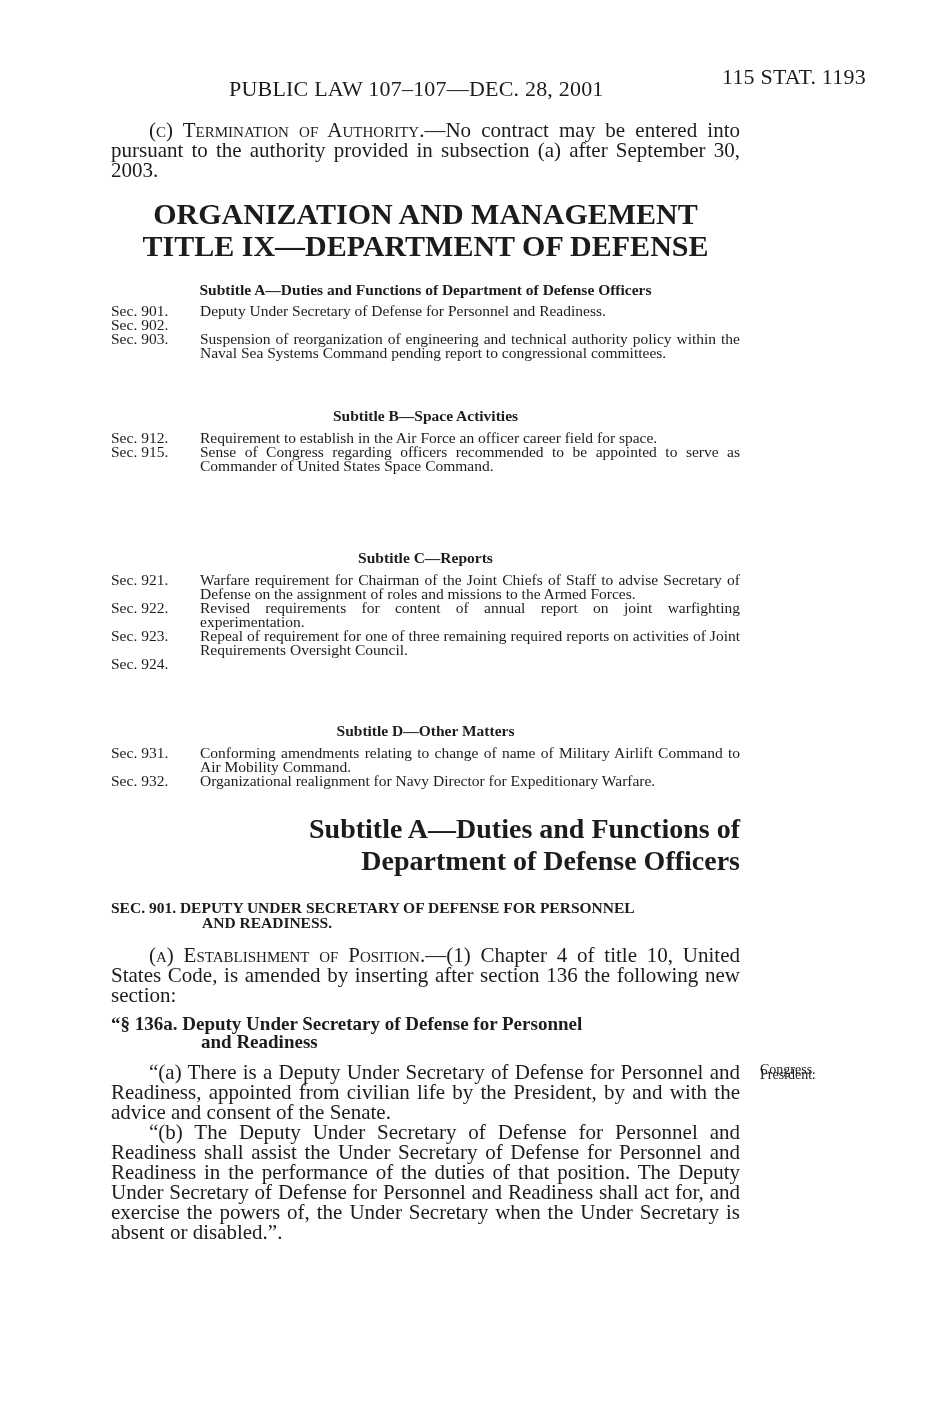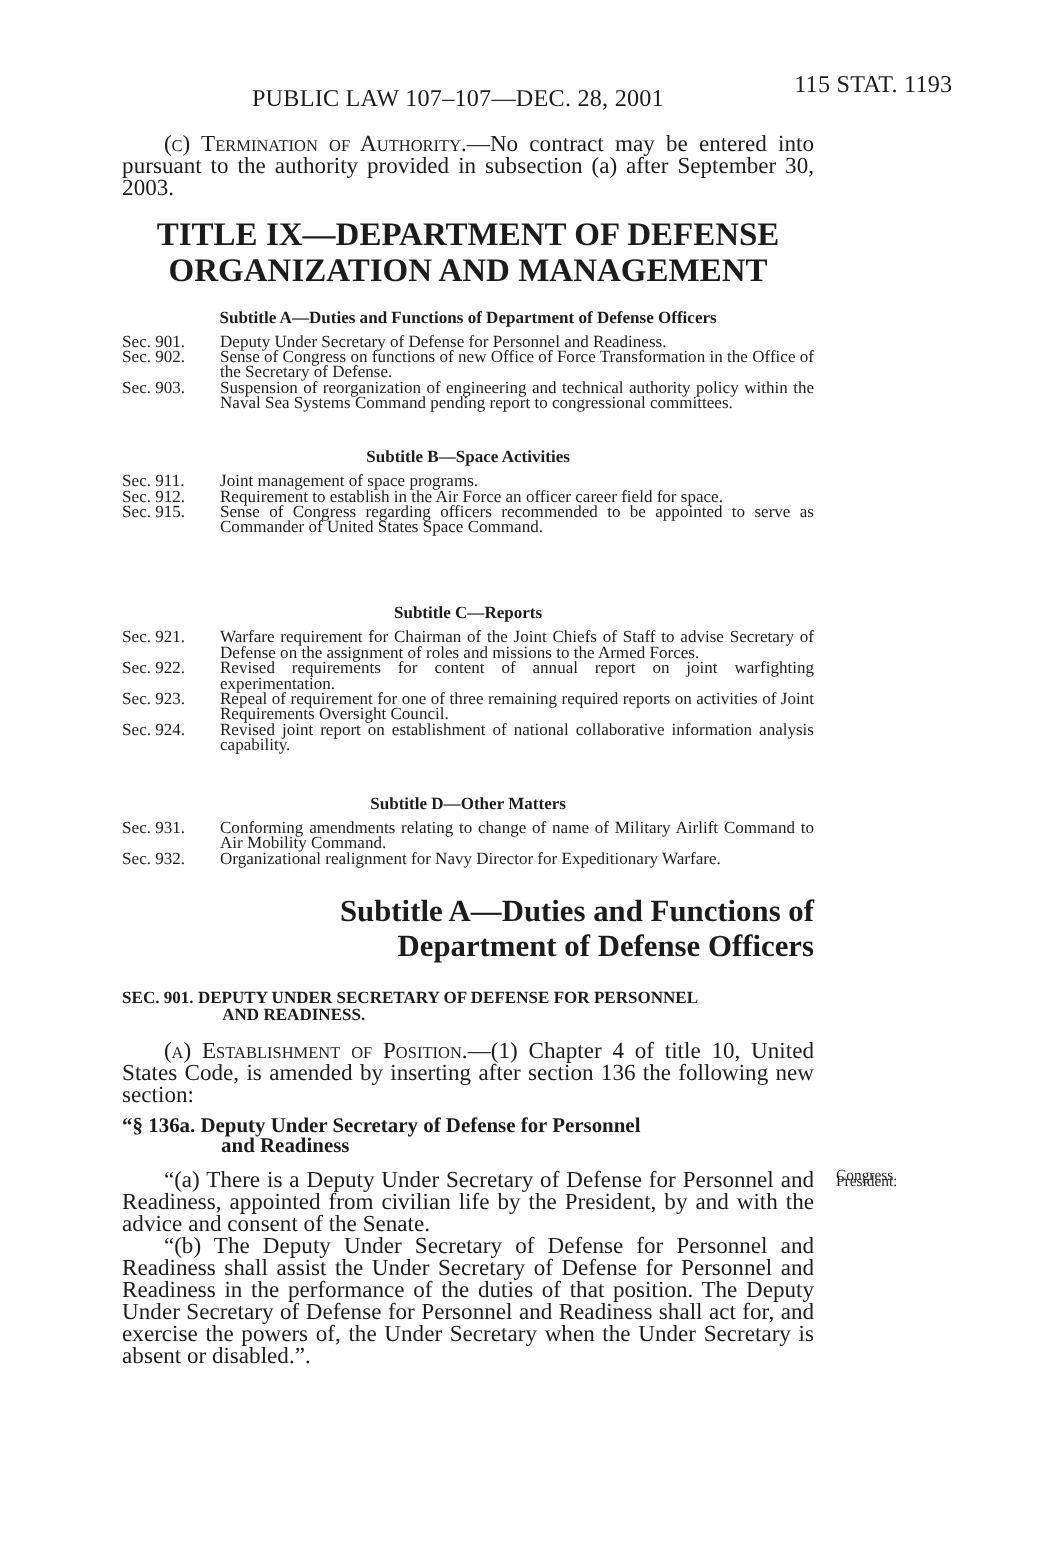--- a/index.html
+++ b/index.html
@@ -34,46 +34,41 @@
 <div class="abs header-title">
   <span class="center">PUBLIC LAW 107–107—DEC. 28, 2001</span>
   <span class="right">115 STAT. 1193</span>
 </div>
 
 <div class="abs text-block body-para indent" style="top:120px;">
   <span class="sc">(c) Termination of Authority.</span><span>—No contract may be entered into pursuant to the authority provided in subsection (a) after September 30, 2003.</span>
 </div>
 
 <div class="abs title-ix">
+  <div>ORGANIZATION AND MANAGEMENT</div>
   <div>TITLE IX—DEPARTMENT OF DEFENSE</div>
-  <div>ORGANIZATION AND MANAGEMENT</div>
 </div>
 
 <div class="abs text-block toc" style="top:283px;">
   <div class="subtitle-h" style="margin-bottom:7px;text-align:center;">Subtitle A—Duties and Functions of Department of Defense Officers</div>
   <div class="toc-item">
       <span class="toc-sec">Sec. 901.</span>
       <span class="toc-text">Deputy Under Secretary of Defense for Personnel and Readiness.</span>
     </div>
   <div class="toc-item">
       <span class="toc-sec">Sec. 902.</span>
-      <span class="toc-text">Sense of Congress on functions of new Office of Force Transformation in the Office of the Secretary of Defense.</span>
     </div>
   <div class="toc-item">
       <span class="toc-sec">Sec. 903.</span>
       <span class="toc-text">Suspension of reorganization of engineering and technical authority policy within the Naval Sea Systems Command pending report to congressional committees.</span>
     </div>
 </div>
 
 <div class="abs text-block toc" style="top:409px;">
   <div class="subtitle-h" style="margin-bottom:8px;">Subtitle B—Space Activities</div>
-  <div class="toc-item">
-      <span class="toc-sec">Sec. 911.</span>
-      <span class="toc-text">Joint management of space programs.</span>
-    </div>
   <div class="toc-item">
       <span class="toc-sec">Sec. 912.</span>
       <span class="toc-text">Requirement to establish in the Air Force an officer career field for space.</span>
     </div>
   <div class="toc-item">
       <span class="toc-sec">Sec. 915.</span>
       <span class="toc-text">Sense of Congress regarding officers recommended to be appointed to serve as Commander of United States Space Command.</span>
     </div>
 </div>
 
@@ -86,21 +81,20 @@
   <div class="toc-item">
       <span class="toc-sec">Sec. 922.</span>
       <span class="toc-text">Revised requirements for content of annual report on joint warfighting experimentation.</span>
     </div>
   <div class="toc-item">
       <span class="toc-sec">Sec. 923.</span>
       <span class="toc-text">Repeal of requirement for one of three remaining required reports on activities of Joint Requirements Oversight Council.</span>
     </div>
   <div class="toc-item">
       <span class="toc-sec">Sec. 924.</span>
-      <span class="toc-text">Revised joint report on establishment of national collaborative information analysis capability.</span>
     </div>
 </div>
 
 <div class="abs text-block toc" style="top:724px;">
   <div class="subtitle-h" style="margin-bottom:8px;">Subtitle D—Other Matters</div>
   <div class="toc-item">
       <span class="toc-sec">Sec. 931.</span>
       <span class="toc-text">Conforming amendments relating to change of name of Military Airlift Command to Air Mobility Command.</span>
     </div>
   <div class="toc-item">

